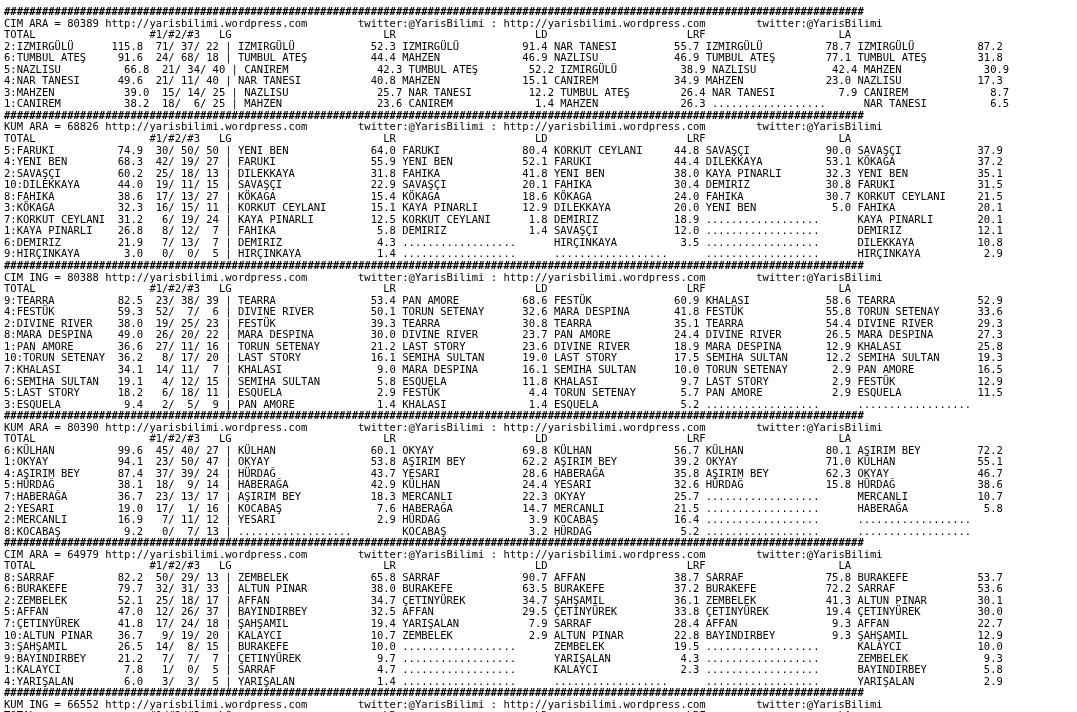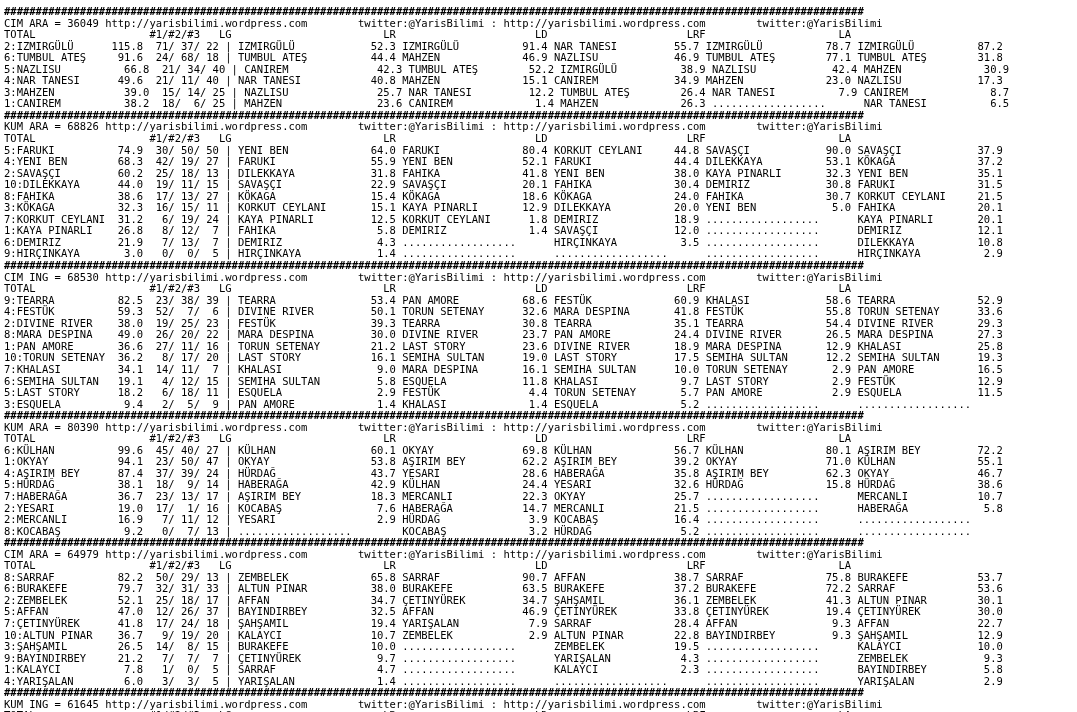--- a/index.html
+++ b/index.html
@@ -26,21 +26,21 @@
     white-space:pre;
     letter-spacing:0px;
   }
   .rule{font-weight:bold;}
 </style>
 </head>
 <body>
 
 <div id="page">
   <pre><span class="rule">########################################################################################################################################</span>
-<span>CIM ARA = 36049 http://yarisbilimi.wordpress.com        twitter:@YarisBilimi : http://yarisbilimi.wordpress.com        twitter:@YarisBilimi</span>
+<span>CIM ARA = 80389 http://yarisbilimi.wordpress.com        twitter:@YarisBilimi : http://yarisbilimi.wordpress.com        twitter:@YarisBilimi</span>
 <span>TOTAL                  #1/#2/#3   LG                        LR                      LD                      LRF                     LA</span>
 <span>2:IZMIRGÜLÜ      115.8  71/ 37/ 22 | IZMIRGÜLÜ            52.3 IZMIRGÜLÜ          91.4 NAR TANESI         55.7 IZMIRGÜLÜ          78.7 IZMIRGÜLÜ          87.2</span>
 <span>6:TUMBUL ATEŞ     91.6  24/ 68/ 18 | TUMBUL ATEŞ          44.4 MAHZEN             46.9 NAZLISU            46.9 TUMBUL ATEŞ        77.1 TUMBUL ATEŞ        31.8</span>
 <span>5:NAZLISU          66.8  21/ 34/ 40 | CANIREM              42.3 TUMBUL ATEŞ        52.2 IZMIRGÜLÜ          38.9 NAZLISU            42.4 MAHZEN             30.9</span>
 <span>4:NAR TANESI      49.6  21/ 11/ 40 | NAR TANESI           40.8 MAHZEN             15.1 CANIREM            34.9 MAHZEN             23.0 NAZLISU            17.3</span>
 <span>3:MAHZEN           39.0  15/ 14/ 25 | NAZLISU              25.7 NAR TANESI         12.2 TUMBUL ATEŞ        26.4 NAR TANESI          7.9 CANIREM             8.7</span>
 <span>1:CANIREM          38.2  18/  6/ 25 | MAHZEN               23.6 CANIREM             1.4 MAHZEN             26.3 ..................      NAR TANESI          6.5</span>
 <span class="rule">########################################################################################################################################</span>
 <span>KUM ARA = 68826 http://yarisbilimi.wordpress.com        twitter:@YarisBilimi : http://yarisbilimi.wordpress.com        twitter:@YarisBilimi</span>
 <span>TOTAL                  #1/#2/#3   LG                        LR                      LD                      LRF                     LA</span>
@@ -48,21 +48,21 @@
 <span>4:YENI BEN        68.3  42/ 19/ 27 | FARUKI               55.9 YENI BEN           52.1 FARUKI             44.4 DILEKKAYA          53.1 KÖKAGA             37.2</span>
 <span>2:SAVAŞÇI         60.2  25/ 18/ 13 | DILEKKAYA            31.8 FAHIKA             41.8 YENI BEN           38.0 KAYA PINARLI       32.3 YENI BEN           35.1</span>
 <span>10:DILEKKAYA      44.0  19/ 11/ 15 | SAVAŞÇI              22.9 SAVAŞÇI            20.1 FAHIKA             30.4 DEMIRIZ            30.8 FARUKI             31.5</span>
 <span>8:FAHIKA          38.6  17/ 13/ 27 | KÖKAGA               15.4 KÖKAGA             18.6 KÖKAGA             24.0 FAHIKA             30.7 KORKUT CEYLANI     21.5</span>
 <span>3:KÖKAGA          32.3  16/ 15/ 11 | KORKUT CEYLANI       15.1 KAYA PINARLI       12.9 DILEKKAYA          20.0 YENI BEN            5.0 FAHIKA             20.1</span>
 <span>7:KORKUT CEYLANI  31.2   6/ 19/ 24 | KAYA PINARLI         12.5 KORKUT CEYLANI      1.8 DEMIRIZ            18.9 ..................      KAYA PINARLI       20.1</span>
 <span>1:KAYA PINARLI    26.8   8/ 12/  7 | FAHIKA                5.8 DEMIRIZ             1.4 SAVAŞÇI            12.0 ..................      DEMIRIZ            12.1</span>
 <span>6:DEMIRIZ         21.9   7/ 13/  7 | DEMIRIZ               4.3 ..................      HIRÇINKAYA          3.5 ..................      DILEKKAYA          10.8</span>
 <span>9:HIRÇINKAYA       3.0   0/  0/  5 | HIRÇINKAYA            1.4 ..................      ..................      ..................      HIRÇINKAYA          2.9</span>
 <span class="rule">########################################################################################################################################</span>
-<span>CIM ING = 68530 http://yarisbilimi.wordpress.com        twitter:@YarisBilimi : http://yarisbilimi.wordpress.com        twitter:@YarisBilimi</span>
+<span>CIM ING = 80388 http://yarisbilimi.wordpress.com        twitter:@YarisBilimi : http://yarisbilimi.wordpress.com        twitter:@YarisBilimi</span>
 <span>TOTAL                  #1/#2/#3   LG                        LR                      LD                      LRF                     LA</span>
 <span>9:TEARRA          82.5  23/ 38/ 39 | TEARRA               53.4 PAN AMORE          68.6 FESTÜK             60.9 KHALASI            58.6 TEARRA             52.9</span>
 <span>4:FESTÜK          59.3  52/  7/  6 | DIVINE RIVER         50.1 TORUN SETENAY      32.6 MARA DESPINA       41.8 FESTÜK             55.8 TORUN SETENAY      33.6</span>
 <span>2:DIVINE RIVER    38.0  19/ 25/ 23 | FESTÜK               39.3 TEARRA             30.8 TEARRA             35.1 TEARRA             54.4 DIVINE RIVER       29.3</span>
 <span>8:MARA DESPINA    49.0  26/ 20/ 22 | MARA DESPINA         30.0 DIVINE RIVER       23.7 PAN AMORE          24.4 DIVINE RIVER       26.5 MARA DESPINA       27.3</span>
 <span>1:PAN AMORE       36.6  27/ 11/ 16 | TORUN SETENAY        21.2 LAST STORY         23.6 DIVINE RIVER       18.9 MARA DESPINA       12.9 KHALASI            25.8</span>
 <span>10:TORUN SETENAY  36.2   8/ 17/ 20 | LAST STORY           16.1 SEMIHA SULTAN      19.0 LAST STORY         17.5 SEMIHA SULTAN      12.2 SEMIHA SULTAN      19.3</span>
 <span>7:KHALASI         34.1  14/ 11/  7 | KHALASI               9.0 MARA DESPINA       16.1 SEMIHA SULTAN      10.0 TORUN SETENAY       2.9 PAN AMORE          16.5</span>
 <span>6:SEMIHA SULTAN   19.1   4/ 12/ 15 | SEMIHA SULTAN         5.8 ESQUELA            11.8 KHALASI             9.7 LAST STORY          2.9 FESTÜK             12.9</span>
 <span>5:LAST STORY      18.2   6/ 18/ 11 | ESQUELA               2.9 FESTÜK              4.4 TORUN SETENAY       5.7 PAN AMORE           2.9 ESQUELA            11.5</span>
@@ -77,24 +77,24 @@
 <span>7:HABERAĞA        36.7  23/ 13/ 17 | AŞIRIM BEY           18.3 MERCANLI           22.3 OKYAY              25.7 ..................      MERCANLI           10.7</span>
 <span>2:YESARI          19.0  17/  1/ 16 | KOCABAŞ               7.6 HABERAĞA           14.7 MERCANLI           21.5 ..................      HABERAĞA            5.8</span>
 <span>2:MERCANLI        16.9   7/ 11/ 12 | YESARI                2.9 HÜRDAĞ              3.9 KOCABAŞ            16.4 ..................      ..................</span>
 <span>8:KOCABAŞ          9.2   0/  7/ 13 | ..................        KOCABAŞ             3.2 HÜRDAĞ              5.2 ..................      ..................</span>
 <span class="rule">########################################################################################################################################</span>
 <span>CIM ARA = 64979 http://yarisbilimi.wordpress.com        twitter:@YarisBilimi : http://yarisbilimi.wordpress.com        twitter:@YarisBilimi</span>
 <span>TOTAL                  #1/#2/#3   LG                        LR                      LD                      LRF                     LA</span>
 <span>8:SARRAF          82.2  50/ 29/ 13 | ZEMBELEK             65.8 SARRAF             90.7 AFFAN              38.7 SARRAF             75.8 BURAKEFE           53.7</span>
 <span>6:BURAKEFE        79.7  32/ 31/ 33 | ALTUN PINAR          38.0 BURAKEFE           63.5 BURAKEFE           37.2 BURAKEFE           72.2 SARRAF             53.6</span>
 <span>2:ZEMBELEK        52.1  25/ 18/ 17 | AFFAN                34.7 ÇETINYÜREK         34.7 ŞAHŞAMIL           36.1 ZEMBELEK           41.3 ALTUN PINAR        30.1</span>
-<span>5:AFFAN           47.0  12/ 26/ 37 | BAYINDIRBEY          32.5 AFFAN              46.9 ÇETINYÜREK         33.8 ÇETINYÜREK         19.4 ÇETINYÜREK         30.0</span>
+<span>5:AFFAN           47.0  12/ 26/ 37 | BAYINDIRBEY          32.5 AFFAN              29.5 ÇETINYÜREK         33.8 ÇETINYÜREK         19.4 ÇETINYÜREK         30.0</span>
 <span>7:ÇETINYÜREK      41.8  17/ 24/ 18 | ŞAHŞAMIL             19.4 YARIŞALAN           7.9 SARRAF             28.4 AFFAN               9.3 AFFAN              22.7</span>
 <span>10:ALTUN PINAR    36.7   9/ 19/ 20 | KALAYCI              10.7 ZEMBELEK            2.9 ALTUN PINAR        22.8 BAYINDIRBEY         9.3 ŞAHŞAMIL           12.9</span>
 <span>3:ŞAHŞAMIL        26.5  14/  8/ 15 | BURAKEFE             10.0 ..................      ZEMBELEK           19.5 ..................      KALAYCI            10.0</span>
 <span>9:BAYINDIRBEY     21.2   7/  7/  7 | ÇETINYÜREK            9.7 ..................      YARIŞALAN           4.3 ..................      ZEMBELEK            9.3</span>
 <span>1:KALAYCI          7.8   1/  0/  5 | SARRAF                4.7 ..................      KALAYCI             2.3 ..................      BAYINDIRBEY         5.8</span>
 <span>4:YARIŞALAN        6.0   3/  3/  5 | YARIŞALAN             1.4 ..................      ..................      ..................      YARIŞALAN           2.9</span>
 <span class="rule">########################################################################################################################################</span>
-<span>KUM ING = 61645 http://yarisbilimi.wordpress.com        twitter:@YarisBilimi : http://yarisbilimi.wordpress.com        twitter:@YarisBilimi</span>
+<span>KUM ING = 66552 http://yarisbilimi.wordpress.com        twitter:@YarisBilimi : http://yarisbilimi.wordpress.com        twitter:@YarisBilimi</span>
 <span>TOTAL                  #1/#2/#3   LG                        LR                      LD                      LRF                     LA</span>
 </pre>
 </div>
 
 </body></html>

